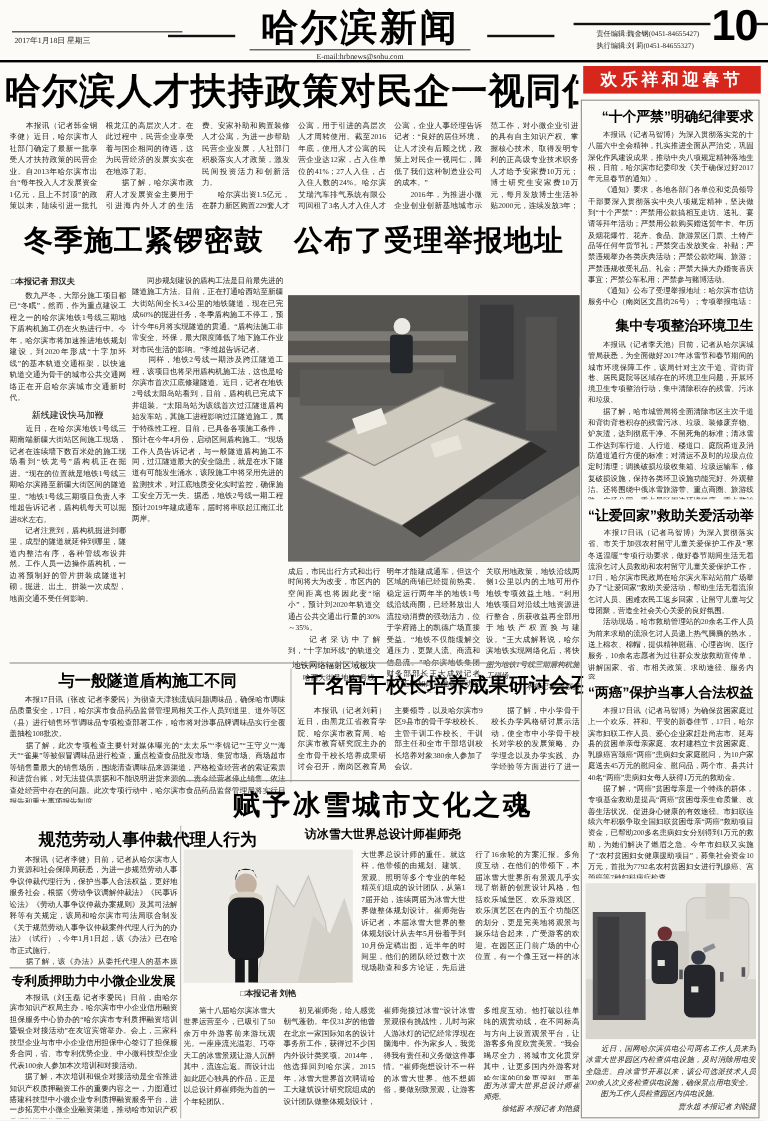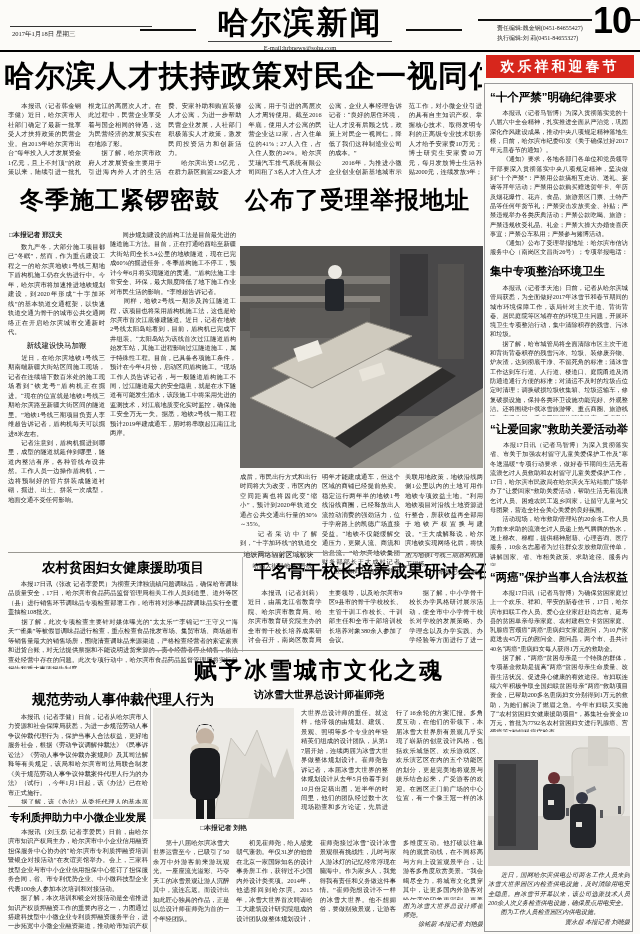--- a/index.html
+++ b/index.html
@@ -8,21 +8,21 @@
   .abs{position:absolute;}
   .bt{font-size:6.3px;line-height:1.5;text-align:justify;color:#1c1c1c;
       white-space:pre-line;overflow:hidden;word-break:break-all;}
   .hd{font-family:"Liberation Sans","DejaVu Sans",sans-serif;font-weight:900;color:#000;
       text-align:center;overflow:hidden;white-space:nowrap;}
   .rule{background:#9a9892;}
   .byl{font-size:6.8px;font-weight:700;color:#222;overflow:hidden;white-space:nowrap;}
   .cap{font-size:6.2px;line-height:1.5;color:#222;text-align:justify;white-space:pre-line;overflow:hidden;font-style:italic;}
   .credit{font-size:6.2px;color:#222;text-align:right;font-style:italic;white-space:nowrap;overflow:hidden;}
   .subh{font-family:"Liberation Sans","DejaVu Sans",sans-serif;font-weight:400;font-size:7.5px;text-align:center;color:#000;white-space:nowrap;overflow:hidden;}
-  .sb-head{font-family:"Liberation Sans","DejaVu Sans",sans-serif;font-weight:900;font-size:11.5px;text-align:left;color:#000;white-space:nowrap;overflow:hidden;}
+  .sb-head{font-family:"Liberation Sans","DejaVu Sans",sans-serif;font-weight:900;font-size:11.5px;text-align:right;color:#000;white-space:nowrap;overflow:hidden;}
   .photo{overflow:hidden;background:#777;}
   .photo svg{display:block;}
   .banner{color:#fff;text-align:center;font-family:"Liberation Sans","DejaVu Sans",sans-serif;
           font-weight:900;font-size:14px;letter-spacing:3px;line-height:23px;overflow:hidden;}
 </style>
 </head>
 <body>
 
 <div class="page">
 
@@ -84,21 +84,21 @@
 　　记者采访中了解到，“十字加环线”的轨道交通基本骨架将随着1号线三期</div>
   <div class="abs subh" style="left:240px;top:550px;width:77px;font-size:7px;">地铁网络辐射区域板块</div>
   <div class="abs bt" style="left:240px;top:561px;width:77px;height:14px;">　　哈西大街是地铁3号线</div>
   <div class="abs bt" style="left:322px;top:472px;width:78px;height:105px;">明年才能建成通车，但这个区域的商铺已经提前热卖。稳定运行两年半的地铁1号线沿线商圈，已经释放出人流拉动消费的强劲活力，位于学府路上的凯德广场直接受益。“地铁不仅能缓解交通压力，更聚人流、商流和信息流。”哈尔滨地铁集团财务部部长王大成对记者说，正因如此，地铁带动的沿线经济繁荣又在反哺地铁建设。2009年，哈尔滨市政府出台了地铁</div>
   <div class="abs bt" style="left:405px;top:472px;width:78px;height:76px;">关联用地政策，地铁沿线两侧1公里以内的土地可用作地铁专项效益土地。“利用地铁项目对沿线土地资源进行整合，所获收益再全部用于地铁产权置换与建设。”王大成解释说，哈尔滨地铁实现网络化后，将快速拉动人流、商流，对提升哈市城市竞争价值发挥重要的驱动作用。</div>
   <div class="abs cap" style="left:405px;top:550px;width:78px;height:19px;">图为地铁1号线三期盾构机施工现场。</div>
   <div class="abs credit" style="left:405px;top:568px;width:78px;">本报记者 苏强摄</div>
 
   <div class="abs rule" style="left:8px;top:552px;width:475px;height:1px;"></div>
 
-  <div class="abs hd" style="left:8px;top:559px;width:230px;font-size:13.5px;">农村贫困妇女健康援助项目</div>
+  <div class="abs hd" style="left:8px;top:559px;width:230px;font-size:13.5px;">与一般隧道盾构施工不同</div>
   <div class="abs bt" style="left:8px;top:579px;width:230px;height:90px;">　　本报17日讯（张改 记者李爱民）为彻查天津独流镇问题调味品，确保哈市调味品质量安全，17日，哈尔滨市食品药品监督管理局相关工作人员到道里、道外等区（县）进行销售环节调味品专项检查部署工作，哈市将对涉事品牌调味品实行全覆盖抽检108批次。
 　　据了解，此次专项检查主要针对媒体曝光的“太太乐”“李锦记”“王守义”“海天”“雀巢”等被假冒调味品进行检查，重点检查食品批发市场、集贸市场、商场超市等销售量最大的销售场所，围绕清查调味品来源渠道，严格检查经营者的索证索票和进货台账，对无法提供票据和不能说明进货来源的，责令经营者停止销售，依法查处经营中存在的问题。此次专项行动中，哈尔滨市食品药品监督管理局将实行日报告和重大事项报告制度。</div>
 
   <div class="abs rule" style="left:242px;top:557px;width:1px;height:95px;background:#bbb;"></div>
 
   <div class="abs hd" style="left:254px;top:560px;width:232px;font-size:17px;">千名骨干校长培养成果研讨会召开</div>
   <div class="abs bt" style="left:248px;top:588px;width:235px;height:64px;column-count:3;column-gap:7px;column-fill:auto;">　　本报讯（记者刘莉）近日，由黑龙江省教育学院、哈尔滨市教育局、哈尔滨市教育研究院主办的全市骨干校长培养成果研讨会召开，南岗区教育局主要领导，以及哈尔滨市9区9县市的骨干学校校长、主管干训工作校长、干训部主任和全市干部培训校长培养对象380余人参加了会议。
 　　据了解，中小学骨干校长办学风格研讨展示活动，使全市中小学骨干校长对学校的发展策略、办学理念以及办学实践、办学经验等方面进行了进一步梳理，通过互相交流、相互借鉴，开阔了校长们的办学思路，为骨干校长队伍建设奠定了基础。</div>
 
   <div class="abs rule" style="left:152px;top:650px;width:331px;height:1px;"></div>

